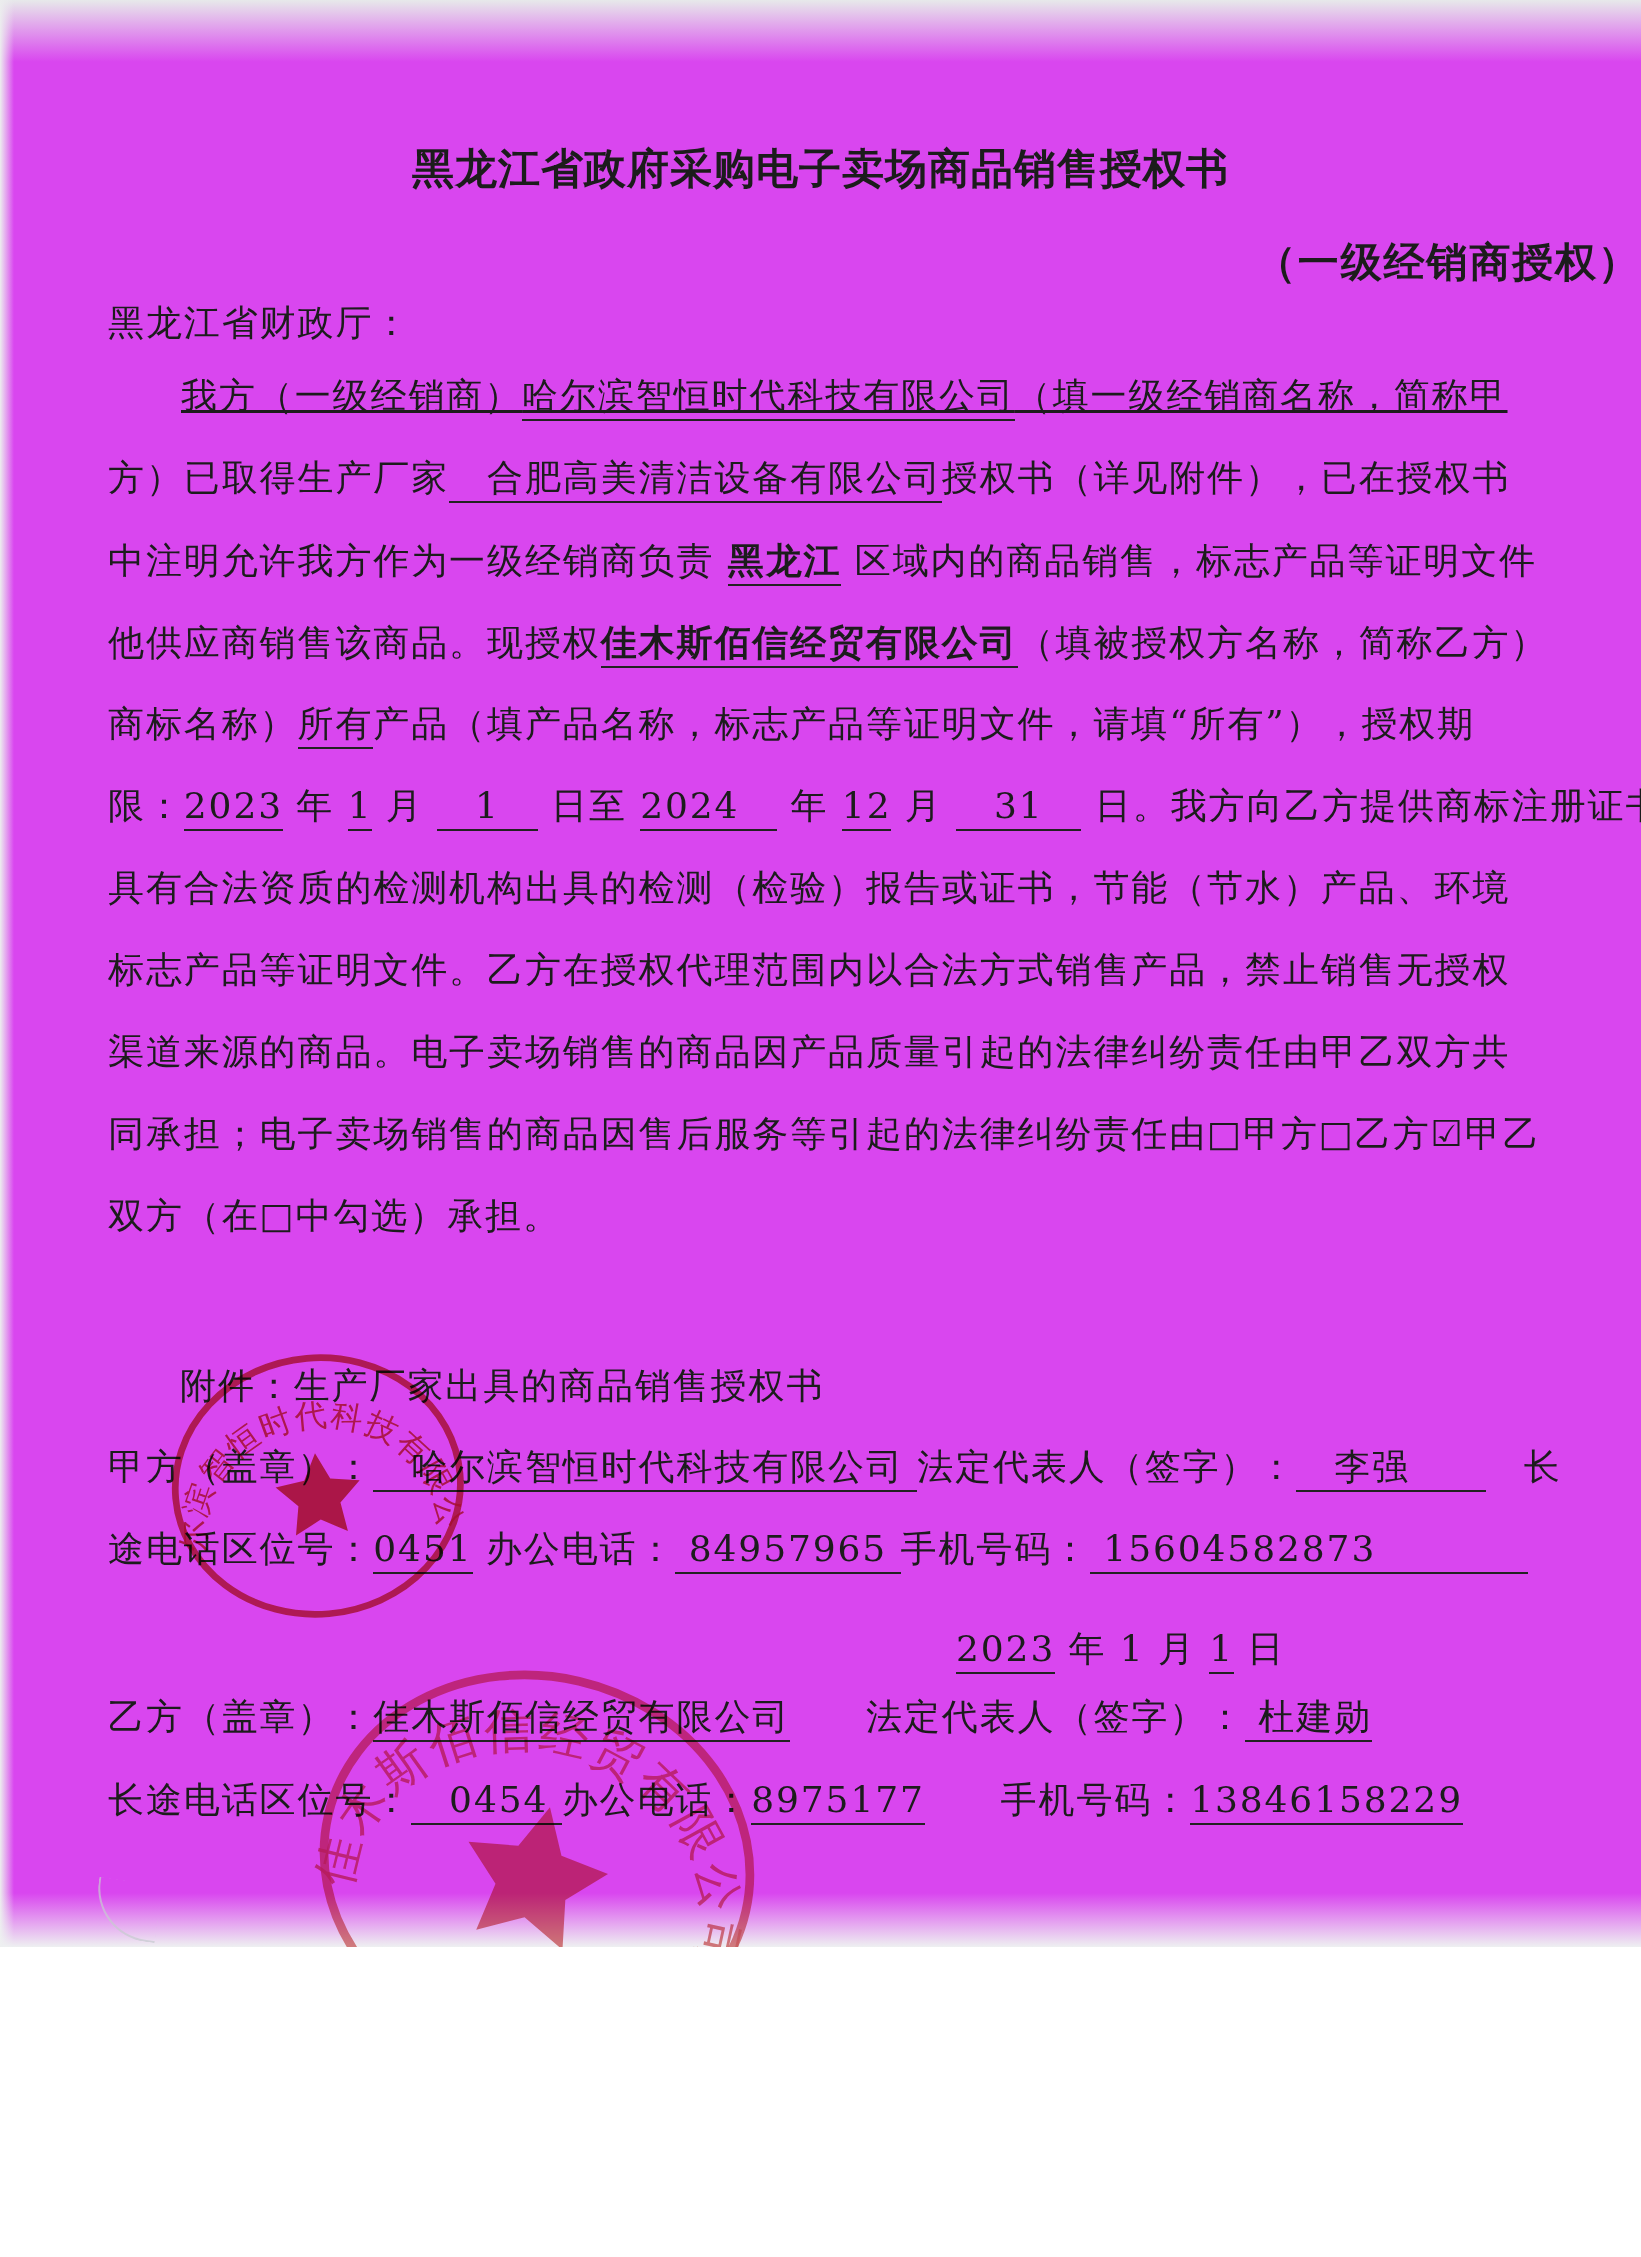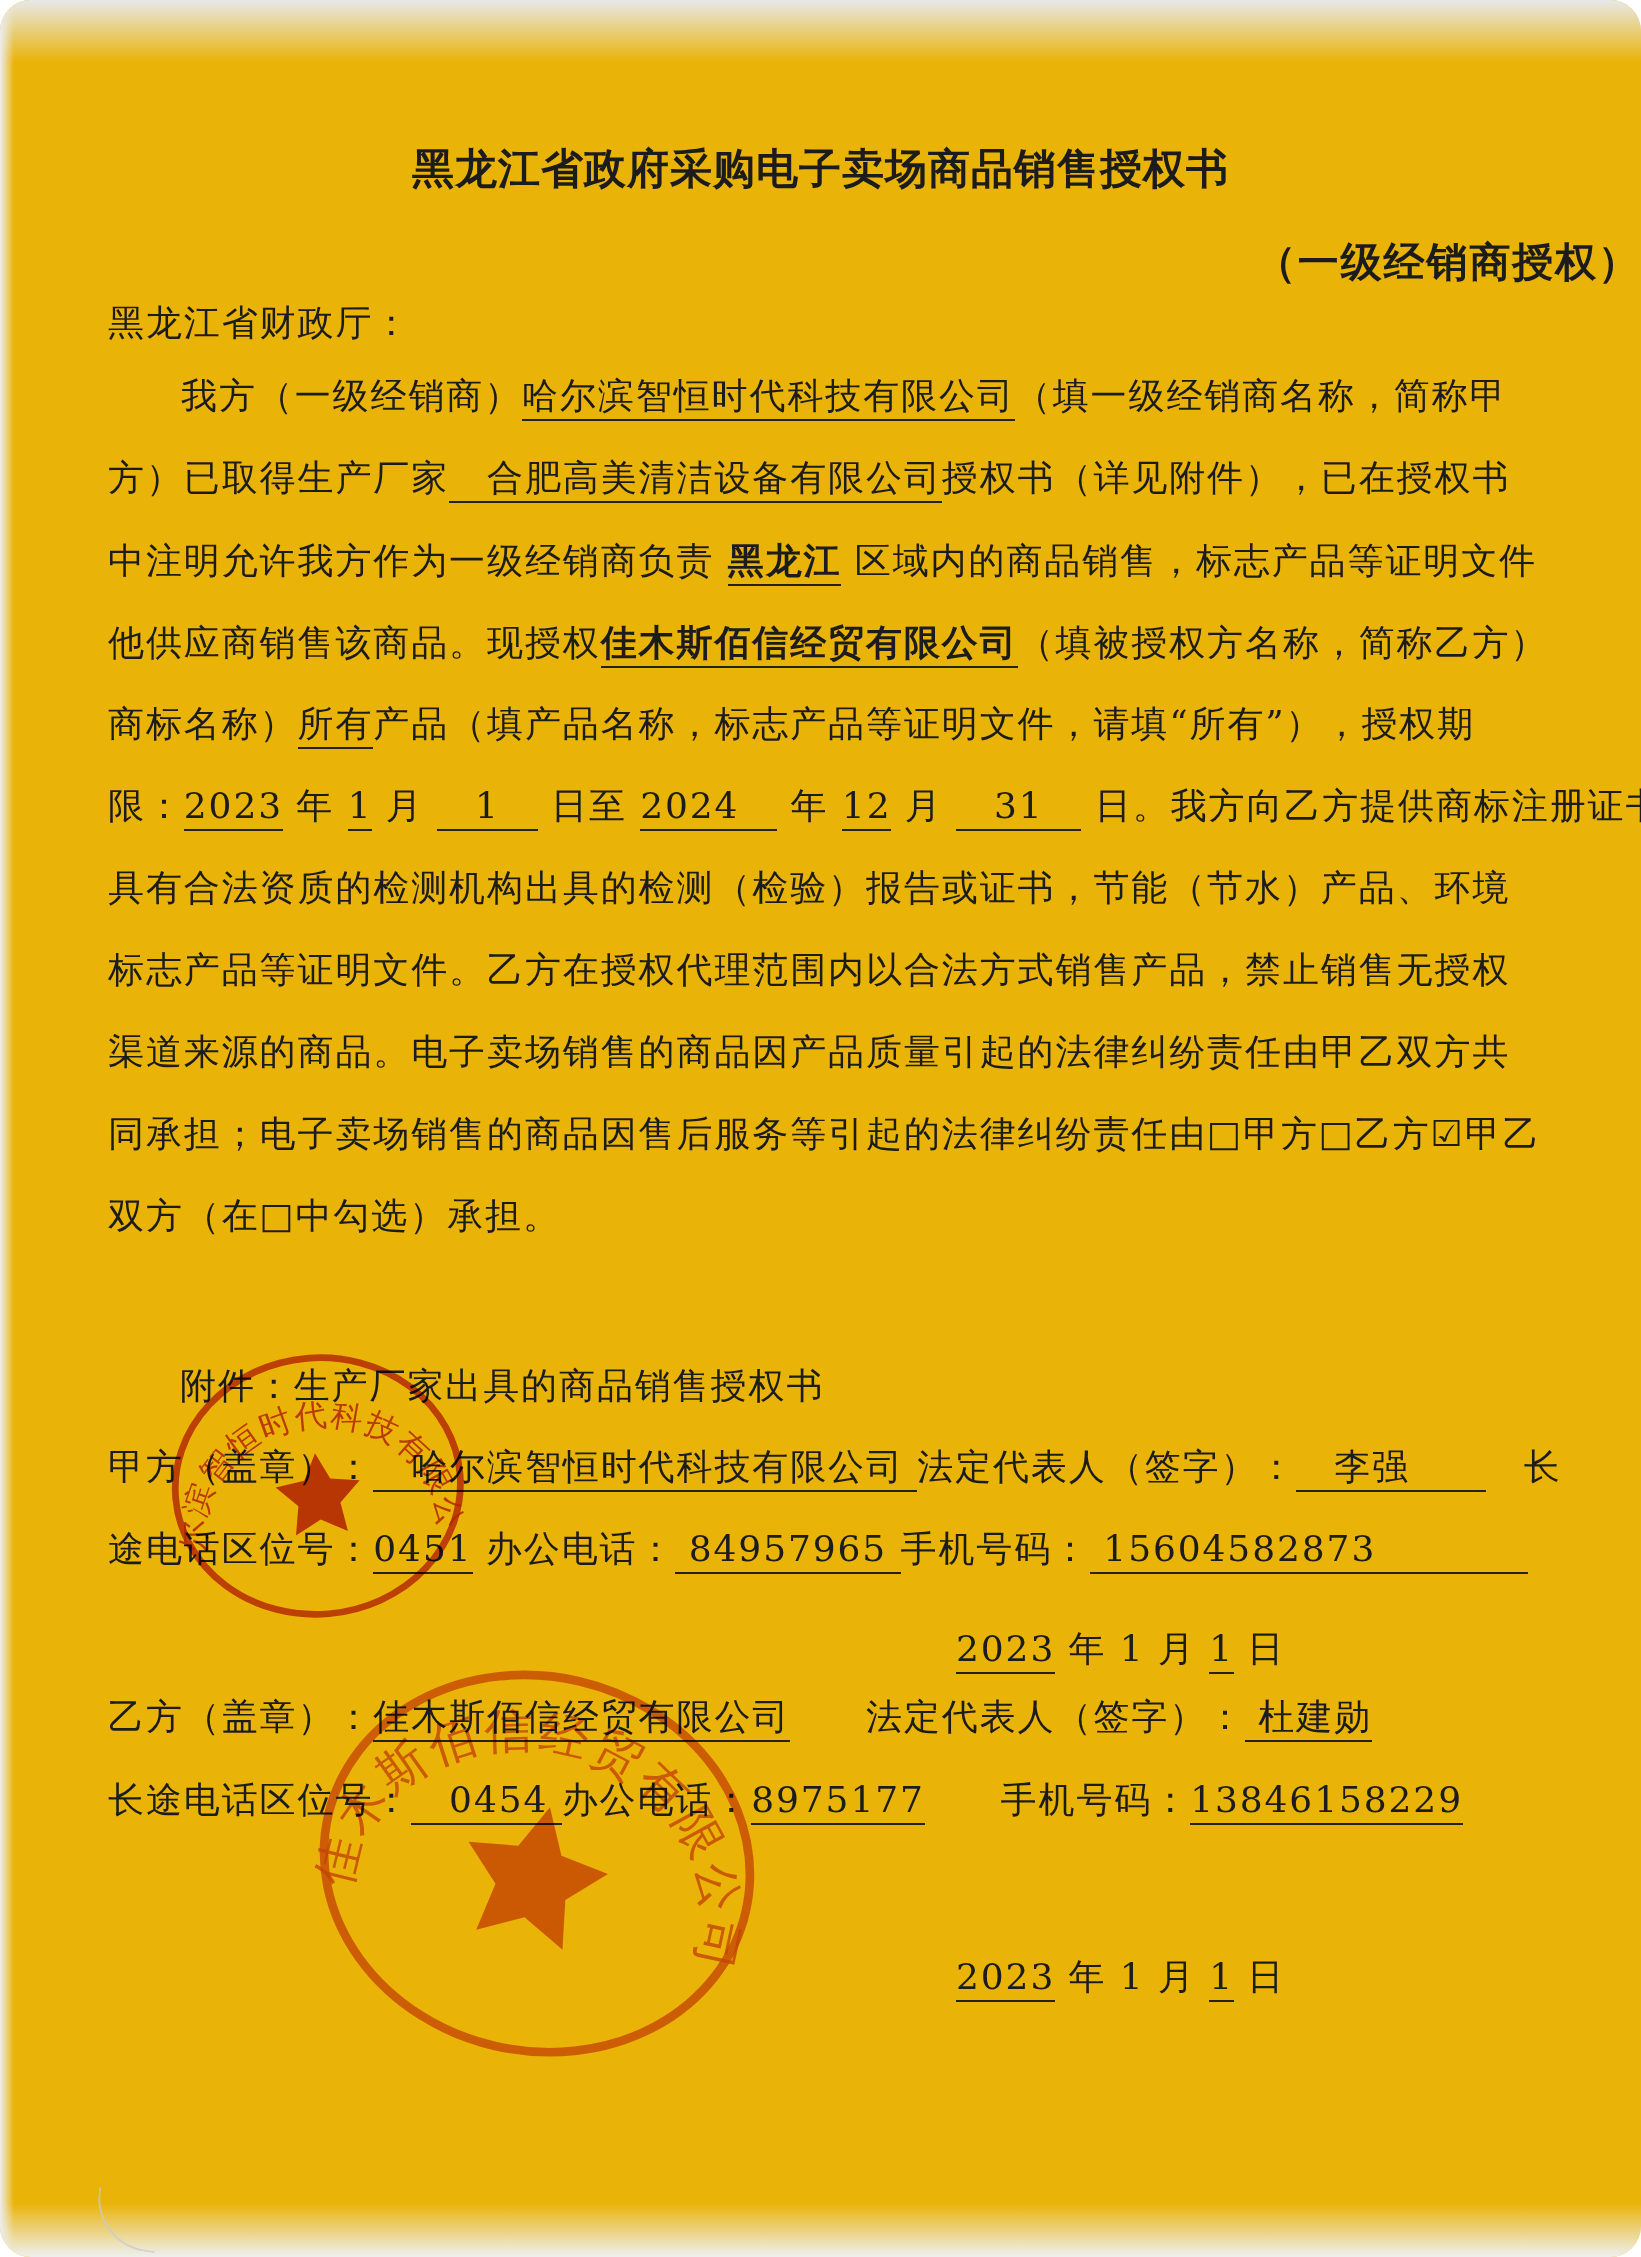--- a/index.html
+++ b/index.html
@@ -1,43 +1,42 @@
 <!DOCTYPE html>
 <html><head>
 <meta charset="utf-8">
 <style>
   html,body{margin:0;padding:0;background:#ffffff;}
   .page{
     position:relative;
-    width:1641px;height:2257px;
-    background:#eab308;
+    width:1641px;height:1947px;
+    background:#d946ef;
     overflow:hidden;
     font-family:"DejaVu Serif", serif;
     color:#1c1c1c;
-    border-radius:31px;
   }
   .scan-top{position:absolute;top:0;left:0;right:0;height:62px;
     background:linear-gradient(180deg,#e7e9ea 0%, rgba(253,253,252,0) 100%);}
   .scan-left{position:absolute;top:0;left:0;bottom:0;width:13.5px;
     background:linear-gradient(90deg,#ecedee 0%, rgba(253,253,252,0) 100%);}
   .scan-bottom{position:absolute;left:0;right:0;bottom:0;height:54px;
     background:linear-gradient(0deg,#eef0f1 0%, rgba(253,253,252,0) 100%);}
   .curl{position:absolute;left:95px;bottom:7.7px;width:62px;height:56px;
     border-left:2.9px solid #c7cbd0;border-bottom:2.9px solid #c7cbd0;
     border-bottom-left-radius:54px;transform:rotate(8deg);opacity:.7;}
 
   .doc-title{position:absolute;top:141px;left:0;width:100%;
     text-align:center;font-size:42px;font-weight:700;letter-spacing:1px;}
   .doc-subtitle{position:absolute;top:235px;left:0;width:100%;
     text-align:right;font-size:41px;font-weight:700;letter-spacing:1.9px;}
   .salutation{position:absolute;top:299px;left:108px;font-size:36px;letter-spacing:1.9px;}
 
   .para{position:absolute;top:355px;left:108px;width:1439px;}
   .para-line{height:82px;line-height:82px;font-size:36px;letter-spacing:1.9px;white-space:nowrap;}
-  .para-line.indent{padding-left:73px;}
+  .para-line.indent{padding-left:73px;text-decoration:underline;}
 
   .abs-line{position:absolute;font-size:36px;letter-spacing:1.9px;white-space:nowrap;line-height:46px;}
   .attachment{top:1363px;left:180px;}
   .pa-sign{top:1444px;left:108px;}
   .pa-contact{top:1526px;left:108px;}
   .date-a{top:1626px;left:956px;}
   .pb-sign{top:1694px;left:108px;}
   .pb-contact{top:1777px;left:108px;}
   .date-b{top:1954px;left:956px;}
 

